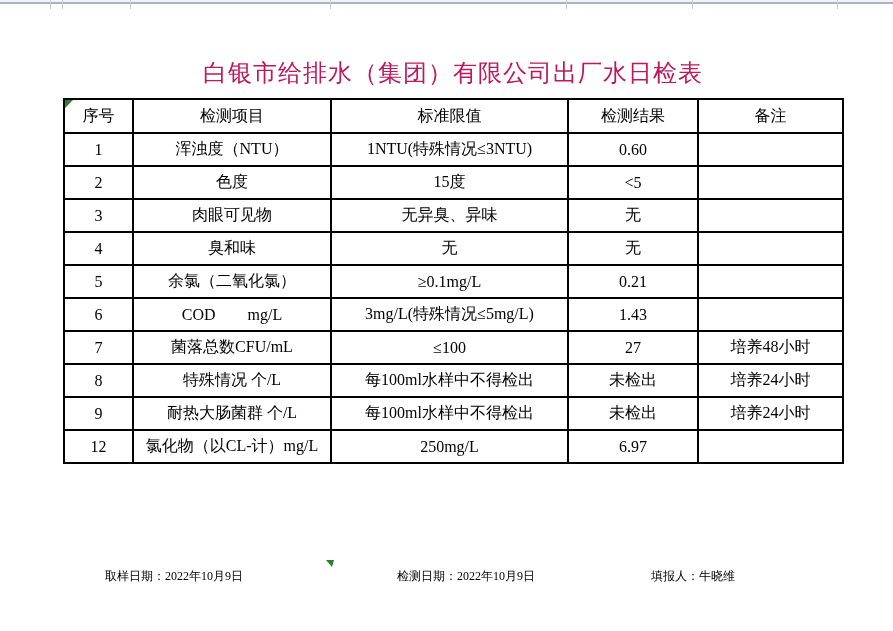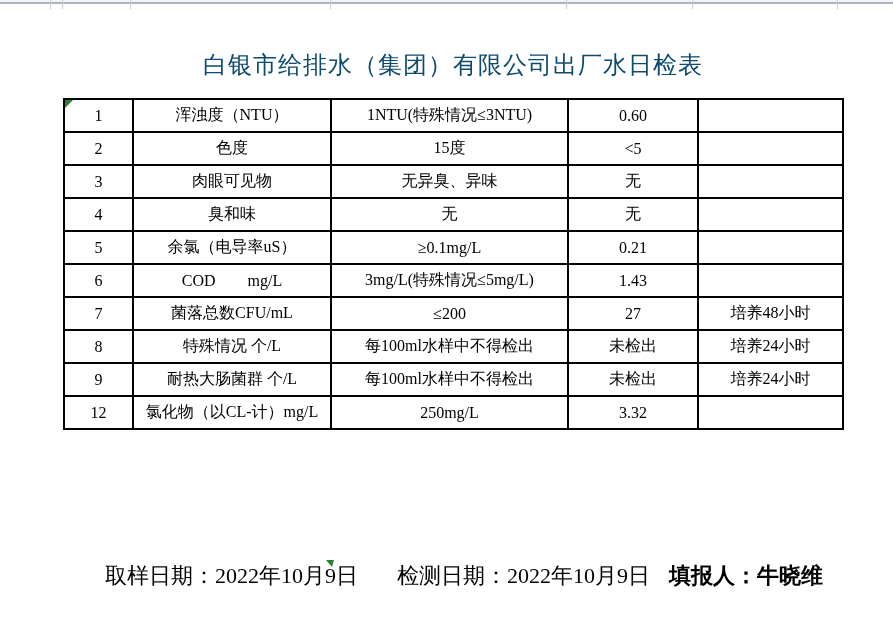--- a/index.html
+++ b/index.html
@@ -7,43 +7,43 @@
     width:893px;height:631px;position:relative;background:#ffffff;
     font-family:"Liberation Serif","DejaVu Serif",serif;color:#000;
     overflow:hidden;
   }
   
   .grid-strip{position:absolute;left:0;top:0;width:893px;height:2px;background:#f2f3f5;}
   .grid-top-line{position:absolute;left:0;top:2px;width:893px;height:2px;background:#adb2bf;}
   .grid-tick{position:absolute;top:0;width:1px;height:9px;background:#c6cad3;}
 
   .page-title{
-    position:absolute;left:63px;top:48px;width:780px;height:34px;
+    position:absolute;left:63px;top:56px;width:780px;height:34px;
     text-align:center;font-size:24px;line-height:34px;letter-spacing:1px;
-    white-space:pre;color:#0c4a6e;
+    white-space:pre;color:#be185d;
   }
 
   table.report{
     position:absolute;left:63px;top:98px;width:779px;
     border-collapse:collapse;table-layout:fixed;
   }
   table.report th,table.report td{
     border:2px solid #000;padding:0;margin:0;
     text-align:center;vertical-align:middle;
     font-size:16px;font-weight:normal;
     white-space:pre;overflow:hidden;
   }
   tr.hdr{height:34px;}
   tr.row{height:33px;}
 
-  .footer-line{position:absolute;top:566px;left:0;width:893px;height:20px;font-size:22px;line-height:20px;}
+  .footer-line{position:absolute;top:566px;left:0;width:893px;height:20px;font-size:12px;line-height:20px;}
   .footer-item{position:absolute;white-space:pre;}
   .f-sampling{left:105px;}
   .f-testing{left:397px;}
-  .f-reporter{left:669px;font-weight:bold;}
+  .f-reporter{left:651px;}
 
   .tri{position:absolute;}
 </style>
 </head>
 <body>
 
 <div class="grid-strip"></div>
 <div class="grid-top-line"></div>
 <div class="grid-tick" style="left:50px"></div>
 <div class="grid-tick" style="left:62px"></div>
@@ -57,20 +57,27 @@
 
 <table class="report">
   <colgroup>
     <col style="width:69px">
       <col style="width:198px">
       <col style="width:237px">
       <col style="width:130px">
       <col style="width:145px">
   </colgroup>
   <tbody>
+      <tr class="hdr">
+    <th>序号</th>
+    <th>检测项目</th>
+    <th>标准限值</th>
+    <th>检测结果</th>
+    <th>备注</th>
+  </tr>
   <tr class="row">
     <td>1</td>
     <td>浑浊度（NTU）</td>
     <td>1NTU(特殊情况≤3NTU)</td>
     <td>0.60</td>
     <td></td>
   </tr>
   <tr class="row">
     <td>2</td>
     <td>色度</td>
@@ -87,36 +94,36 @@
   </tr>
   <tr class="row">
     <td>4</td>
     <td>臭和味</td>
     <td>无</td>
     <td>无</td>
     <td></td>
   </tr>
   <tr class="row">
     <td>5</td>
-    <td>余氯（电导率uS）</td>
+    <td>余氯（二氧化氯）</td>
     <td>≥0.1mg/L</td>
     <td>0.21</td>
     <td></td>
   </tr>
   <tr class="row">
     <td>6</td>
     <td>COD        mg/L</td>
     <td>3mg/L(特殊情况≤5mg/L)</td>
     <td>1.43</td>
     <td></td>
   </tr>
   <tr class="row">
     <td>7</td>
     <td>菌落总数CFU/mL</td>
-    <td>≤200</td>
+    <td>≤100</td>
     <td>27</td>
     <td>培养48小时</td>
   </tr>
   <tr class="row">
     <td>8</td>
     <td>特殊情况 个/L</td>
     <td>每100ml水样中不得检出</td>
     <td>未检出</td>
     <td>培养24小时</td>
   </tr>
@@ -124,21 +131,21 @@
     <td>9</td>
     <td>耐热大肠菌群 个/L</td>
     <td>每100ml水样中不得检出</td>
     <td>未检出</td>
     <td>培养24小时</td>
   </tr>
   <tr class="row">
     <td>12</td>
     <td>氯化物（以CL-计）mg/L</td>
     <td>250mg/L</td>
-    <td>3.32</td>
+    <td>6.97</td>
     <td></td>
   </tr>
 </tbody>
   </table>
 
 <svg class="tri" style="left:65px;top:100px" width="8" height="8">
   <polygon points="0,0 8,0 0,8" fill="#2e7d32"></polygon>
 </svg>
 <svg class="tri" style="left:326px;top:560px" width="8" height="7">
   <polygon points="0,0 8,0 6,7" fill="#2e7d32"></polygon>

